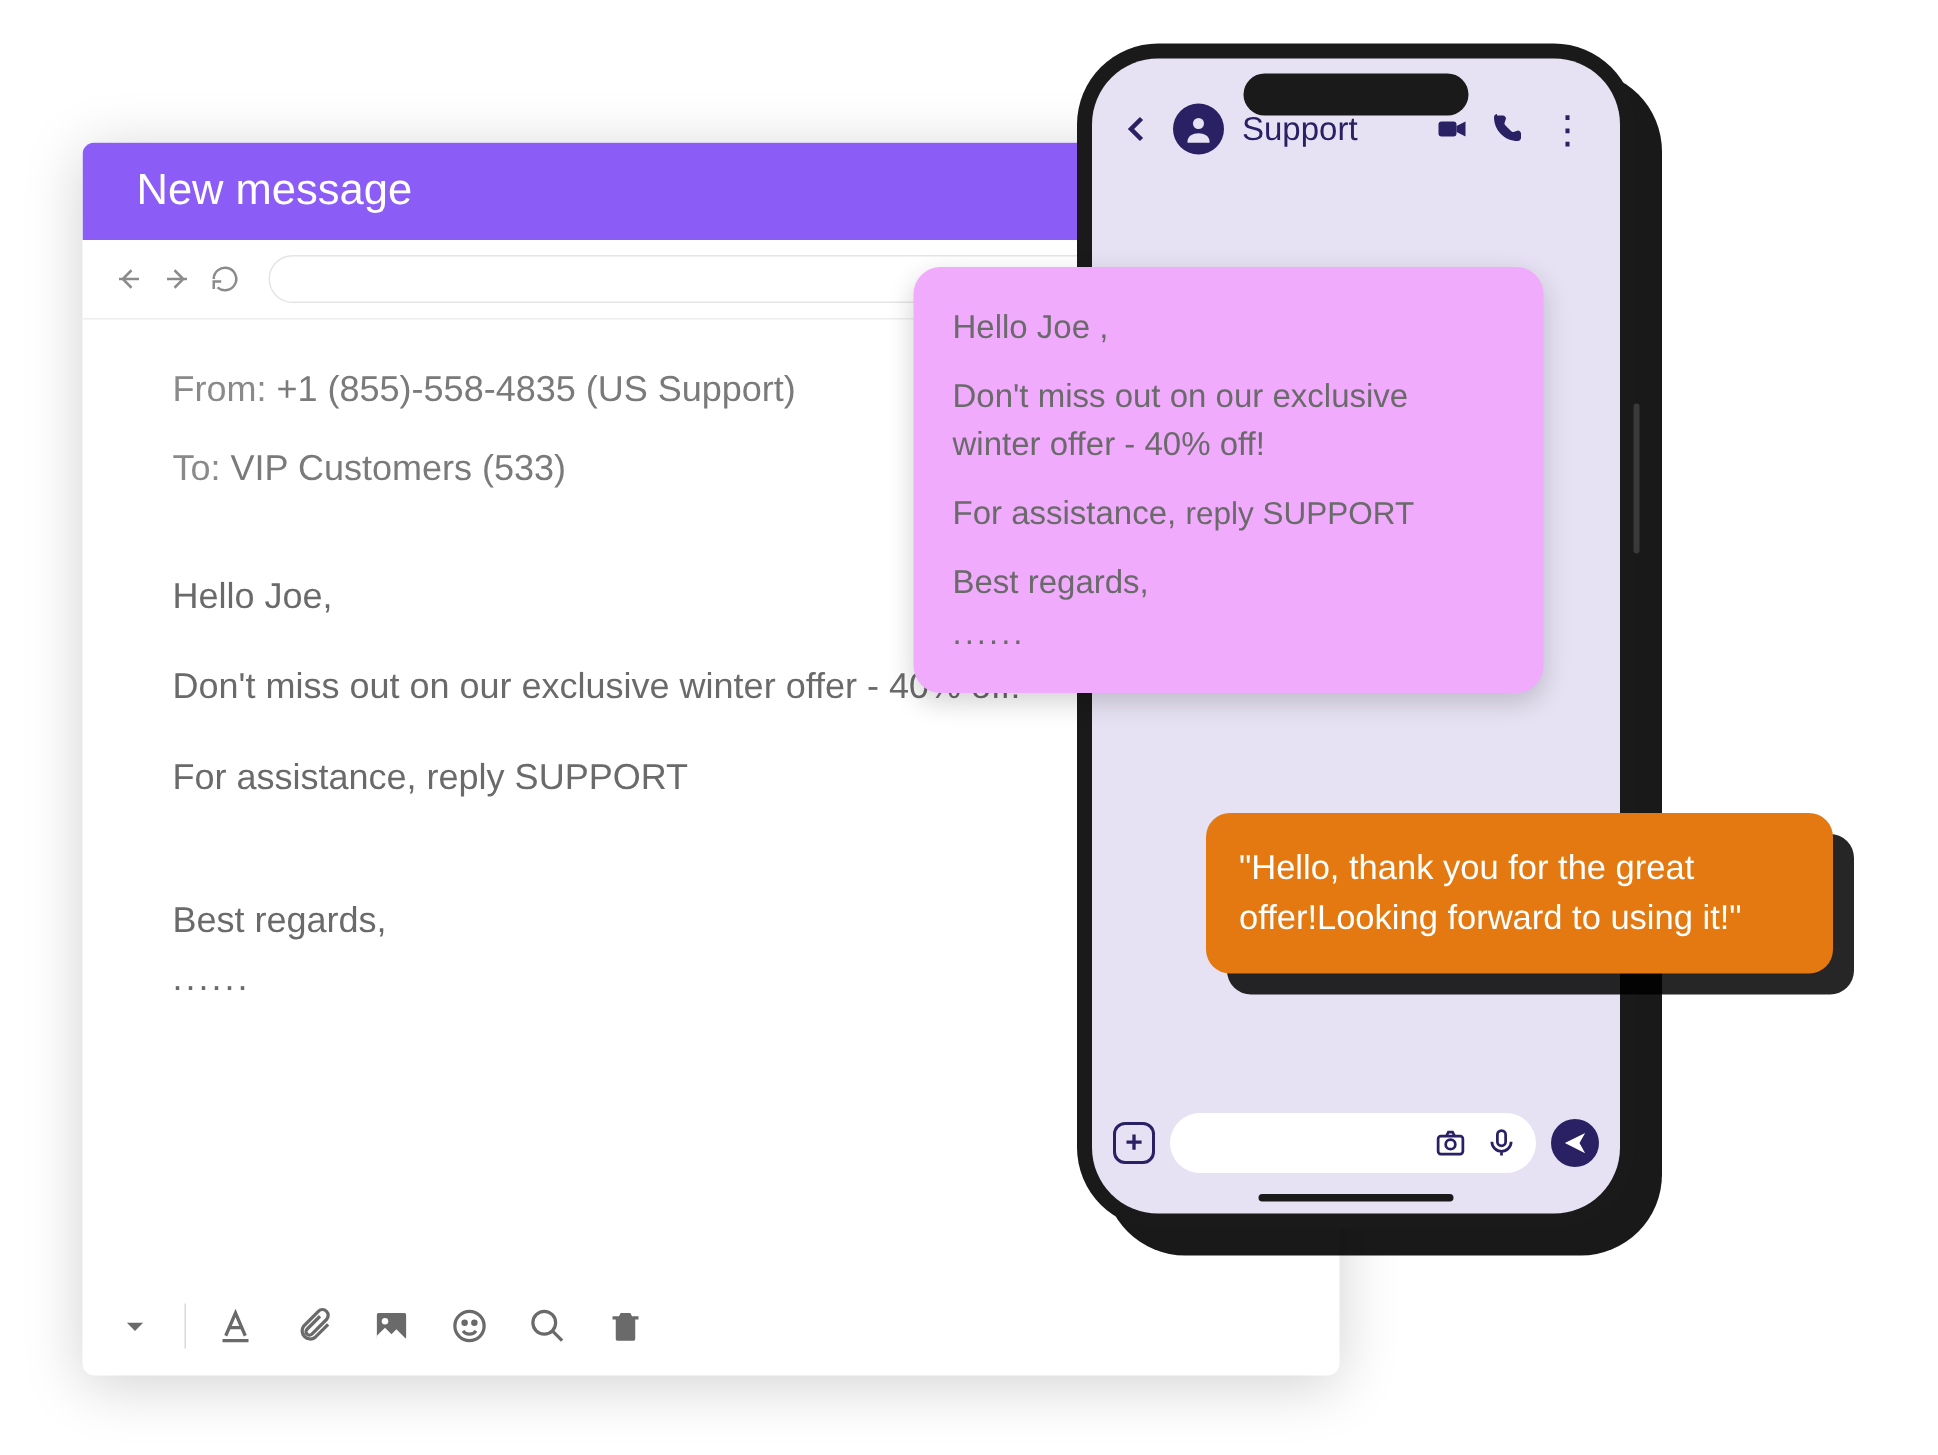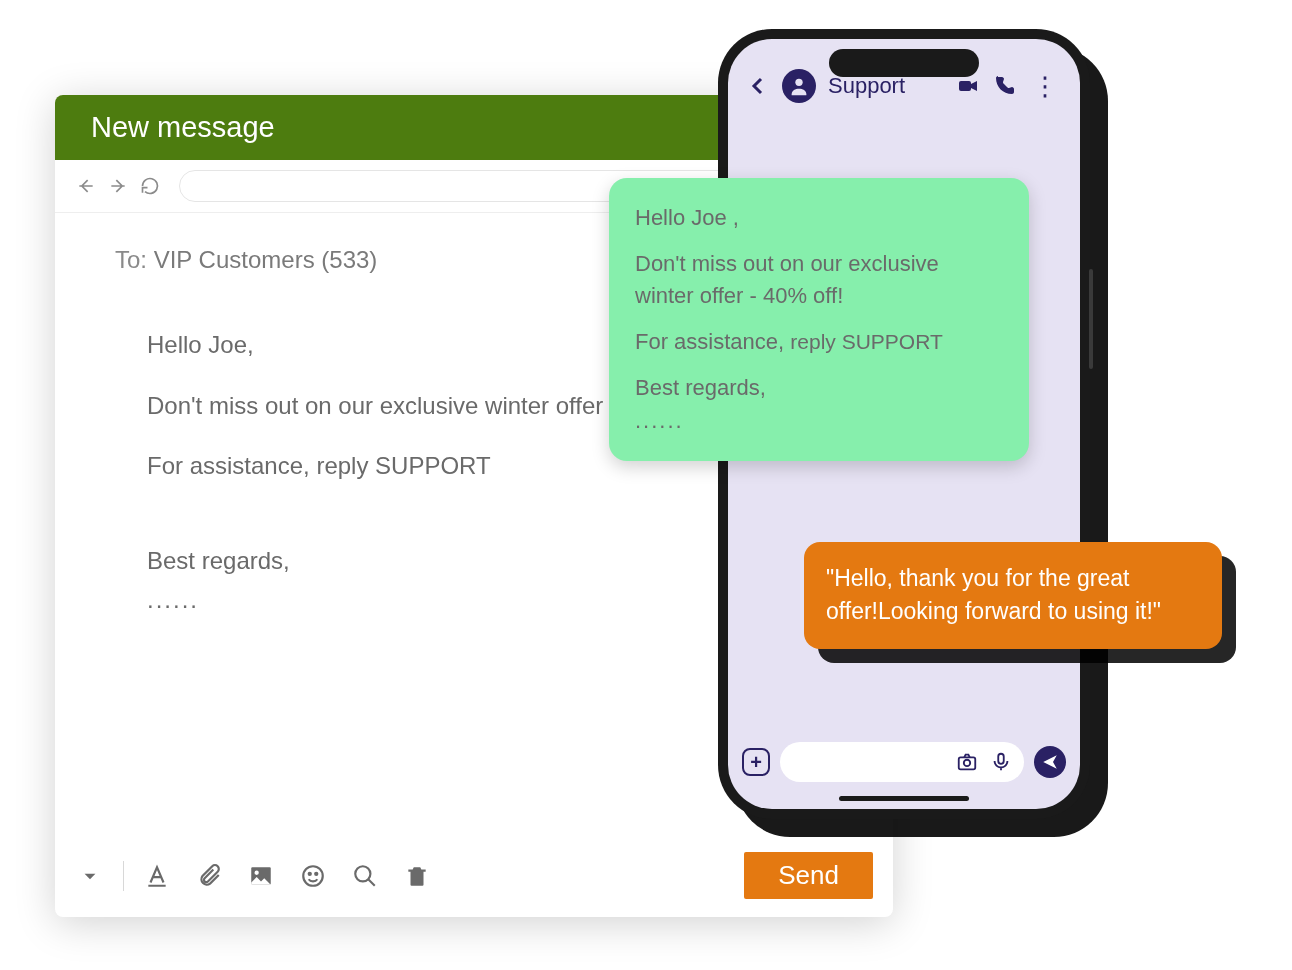--- a/index.html
+++ b/index.html
@@ -18,21 +18,21 @@
     width: 838px;
     height: 822px;
     background: #fff;
     border-radius: 8px;
     box-shadow: 0 6px 40px rgba(0,0,0,0.18);
     display: flex;
     flex-direction: column;
     overflow: hidden;
   }
   .compose-header {
-    background: #4d7c0f;
+    background: #8b5cf6;
     color: #fff;
     padding: 16px 36px;
     font-size: 29px;
     font-weight: 500;
   }
   .compose-nav {
     display: flex;
     align-items: center;
     gap: 10px;
     padding: 10px 20px;
@@ -56,21 +56,21 @@
   .compose-body {
     flex: 1;
     padding: 30px 60px;
     color: #6a6a6a;
     font-size: 24px;
     line-height: 1.45;
   }
   .field-row { margin-bottom: 18px; }
   .field-label { color: #8a8a8a; }
   .field-val { color: #7a7a7a; }
-  .msg-body { margin-top: 50px; color: #6a6a6a; margin-left: 32px; }
+  .msg-body { margin-top: 50px; color: #6a6a6a; }
   .msg-body p { margin-bottom: 26px; }
   .dots { letter-spacing: 2px; }
   .compose-toolbar {
     display: flex;
     align-items: center;
     padding: 10px 20px 18px 20px;
     gap: 22px;
   }
   .tb-icon {
     width: 30px; height: 30px;
@@ -193,21 +193,21 @@
     border-radius: 3px;
     margin: 0 auto 8px;
   }
 
   
   .bubble-in {
     position: absolute;
     left: 609px;
     top: 178px;
     width: 420px;
-    background: #86efac;
+    background: #f0abfc;
     border-radius: 18px;
     padding: 24px 26px;
     color: #6a6a6a;
     font-size: 22px;
     line-height: 1.45;
     box-shadow: 0 6px 18px rgba(0,0,0,0.18);
     z-index: 20;
   }
   .bubble-in .inline-sm { font-size: 21px; }
   .bubble-in p { margin-bottom: 14px; }
@@ -257,20 +257,24 @@
     </span>
     <span class="nav-icon">
       <svg viewBox="0 0 24 24">
           <path d="M3 12a9 9 0 1 1 3 6.7M3 20v-6h6"></path>
         </svg>
     </span>
     <div class="addr-bar"></div>
   </div>
 
   <div class="compose-body">
+    <div class="field-row">
+      <span class="field-label">From:</span>
+      <span class="field-val">+1 (855)-558-4835 (US Support)</span>
+    </div>
     <div class="field-row">
       <span class="field-label">To:</span>
       <span class="field-val">VIP Customers (533)</span>
     </div>
     <div class="msg-body">
       <p>Hello Joe,</p>
       <p>Don't miss out on our exclusive winter offer - 40% off!</p>
       <p>For assistance, reply SUPPORT</p>
       <p style="margin-top:60px;margin-bottom:4px">Best regards,</p>
       <p class="dots">......</p>
@@ -315,21 +319,20 @@
           <circle cx="10" cy="10" r="7"></circle>
           <line x1="15" y1="15" x2="21" y2="21"></line>
         </svg>
     </span>
     <span class="tb-icon">
       <svg viewBox="0 0 24 24" fill="#6a6a6a">
           <path d="M6 7h12v13a1 1 0 0 1-1 1H7a1 1 0 0 1-1-1V7zm3-3h6l1 2H8l1-2zM4 6h16v2H4z"></path>
         </svg>
     </span>
     <div class="tb-spacer"></div>
-    <button class="send-btn">Send</button>
   </div>
 </div>
 
 <div class="phone">
   <div class="phone-side-btn"></div>
   <div class="phone-inner">
     <div class="notch"></div>
 
     <div class="phone-header">
       <span class="ph-icon">

